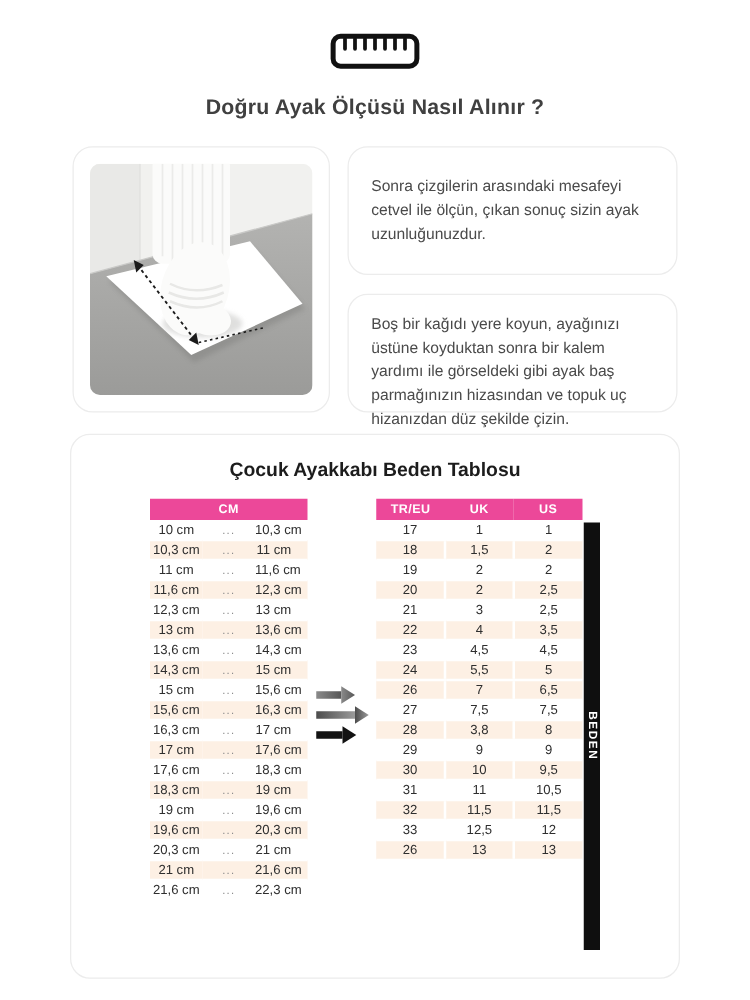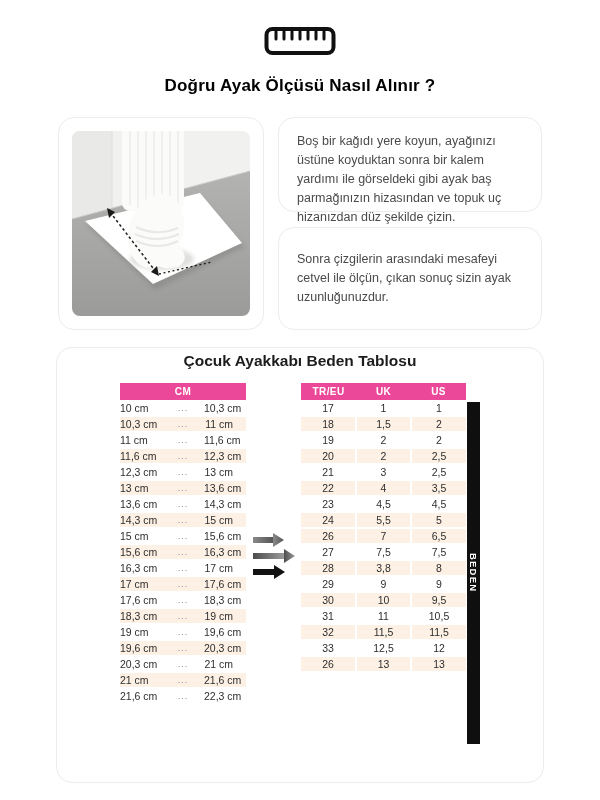--- a/index.html
+++ b/index.html
@@ -10,21 +10,21 @@
     color:#3c3c3c;
   }
   .page { width:600px; height:800px; position:relative; }
 
   
   .ruler-wrap { display:flex; justify-content:center; padding-top:26px; }
 
   
   h1.page-title {
     margin-top:20px; text-align:center;
-    font-size:17px; font-weight:bold; color:#000000;
+    font-size:17px; font-weight:bold; color:#404040;
     letter-spacing:0.2px;
   }
 
   
   .howto {
     width:484px; margin:21px auto 0; display:flex; gap:14px;
   }
   .card {
     background:#fff; border:1px solid #ececec; border-radius:16px;
   }
@@ -37,42 +37,42 @@
   }
   .text-card {
     padding:14px 18px; font-size:12.5px; line-height:1.52; color:#4a4a4a;
   }
   .text-card.c1 { height:95px; }
   .text-card.c2 { height:103px; display:flex; align-items:center; }
 
   
   .table-card {
     width:488px; margin:17px auto 0; height:436px;
-    padding-top:4px;
+    padding-top:20px;
   }
   h2.chart-title {
     text-align:center; font-size:15.5px; font-weight:bold; color:#1c1c1c;
     margin-bottom:13px;
   }
   .tables {
     display:flex; justify-content:center; align-items:flex-start;
   }
   table { border-collapse:collapse; table-layout:fixed; }
   th {
     background:#ec4899; color:#fff; font-size:10px; font-weight:bold;
     height:17px; letter-spacing:0.4px; text-align:center; padding:0;
   }
   td {
     height:16px; font-size:10.5px; color:#2e2e2e; padding:0;
     border-bottom:2px solid #fff; white-space:nowrap;
   }
   tr.alt td { background:#fdf0e4; }
 
   table.cm-table { width:126px; }
-  .cm-table td.v1 { width:46px; }
+  .cm-table td.v1 { width:46px; text-align:center; }
   .cm-table td.dots { width:28px; text-align:center; color:#8a8a8a; font-size:9px; letter-spacing:1px; }
   .cm-table td.v2 { width:52px; text-align:right; padding-right:13px; }
 
   .arrows-col {
     width:55px; flex:0 0 auto; padding-top:149px;
     display:flex; justify-content:center;
   }
 
   table.size-table { width:165px; }
   .size-table th { width:55px;margin-top:16px; }
@@ -160,25 +160,25 @@
         <g stroke="#1b1b1b" fill="#1b1b1b">
           <line x1="38" y1="81" x2="84" y2="141" stroke-width="1.5" stroke-dasharray="2.6 2.6"></line>
           <polygon points="35,77 43,81 37,87" stroke="none"></polygon>
           <polygon points="87,145 79,141 85,135" stroke="none"></polygon>
           <line x1="87" y1="143" x2="140" y2="131" stroke-width="1.3" stroke-dasharray="2 2.6"></line>
         </g>
       </svg>
     </div>
 
     <div class="howto-texts">
+      <div class="card text-card c2">
+        <p>Sonra çizgilerin arasındaki mesafeyi cetvel ile ölçün, çıkan sonuç sizin ayak uzunluğunuzdur.</p>
+      </div>
       <div class="card text-card c1">
         <p>Boş bir kağıdı yere koyun, ayağınızı üstüne koyduktan sonra bir kalem yardımı ile görseldeki gibi ayak baş parmağınızın hizasından ve topuk uç hizanızdan düz şekilde çizin.</p>
-      </div>
-      <div class="card text-card c2">
-        <p>Sonra çizgilerin arasındaki mesafeyi cetvel ile ölçün, çıkan sonuç sizin ayak uzunluğunuzdur.</p>
       </div>
     </div>
   </div>
 
   <div class="card table-card">
     <h2 class="chart-title">Çocuk Ayakkabı Beden Tablosu</h2>
 
     <div class="tables">
 
       <table class="cm-table">

